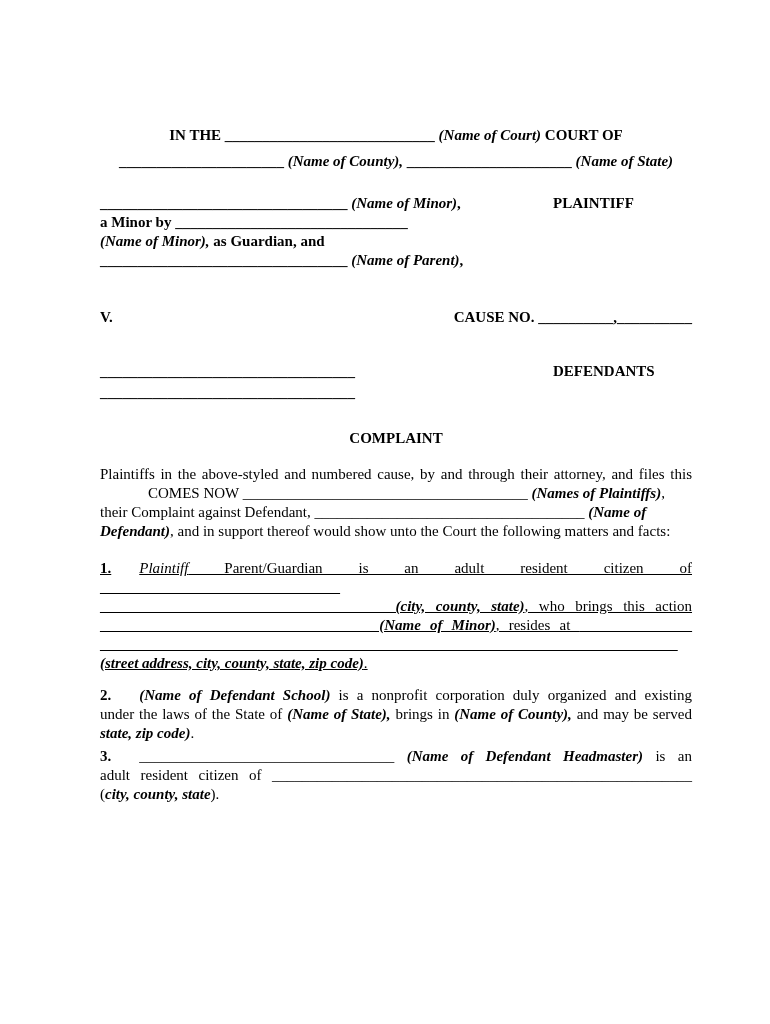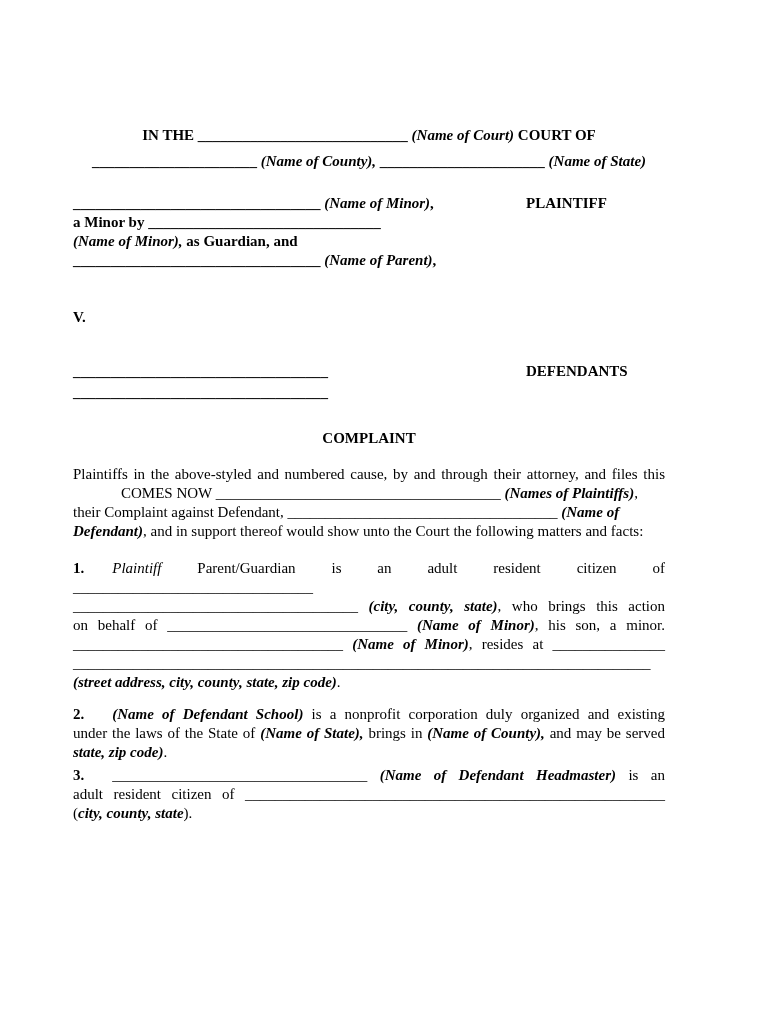--- a/index.html
+++ b/index.html
@@ -3,40 +3,40 @@
 <meta charset="utf-8">
 <style>
   * { margin:0; padding:0; box-sizing:border-box; }
   html,body { background:#ffffff; }
   body {
     width:770px; height:1024px;
     font-family:"Liberation Serif","DejaVu Serif",serif;
     font-size:15px; color:#000;
   }
   .page { position:relative; width:770px; height:1024px; background:#fff; overflow:hidden; }
-  .content { position:absolute; left:73px; top:122px; width:592px; }
+  .content { position:absolute; left:100px; top:122px; width:592px; }
   .line { line-height:19px; min-height:19px; }
   .center { text-align:center; }
   .b  { font-weight:bold; }
   .bi { font-weight:bold; font-style:italic; }
   .i  { font-style:italic; }
   .row { position:relative; }
   .right-col  { position:absolute; left:453px; top:0; white-space:nowrap; }
   .flush-right{ position:absolute; right:0; top:0; white-space:nowrap; }
   .just { text-align:justify; text-align-last:justify; }
   .tab    { display:inline-block; width:28px; }
   .tab-lg { display:inline-block; width:48px; }
   .hdr .line { line-height:26px; }
   .caption    { margin-top:20px; }
   .vrow       { margin-top:38px; }
   .defs       { margin-top:34px; }
   .defs .line { line-height:21px; }
   .title-line { margin-top:26px; }
   .intro      { margin-top:17px; }
-  .p1         { margin-top:18px; }
+  .p1         { margin-top:18px;text-decoration:underline; }
   .p2         { margin-top:13px; }
   .p3         { margin-top:4px; }
 </style>
 </head>
 <body>
 
 <div class="page">
   <div class="content">
 
     <div class="hdr">
@@ -44,40 +44,39 @@
       <div class="line center"><span class="b">______________________</span><span class="bi"> (Name of County),</span><span class="b"> ______________________</span><span class="bi"> (Name of State)</span></div>
     </div>
 
     <div class="caption">
       <div class="line row"><span class="b">_________________________________</span><span class="bi"> (Name of Minor)</span><span class="b">,</span><span class="b right-col">PLAINTIFF</span></div>
       <div class="line"><span class="b">a Minor by </span><span class="b">_______________________________</span></div>
       <div class="line"><span class="bi">(Name of Minor),</span><span class="b"> as Guardian, and</span></div>
       <div class="line"><span class="b">_________________________________</span><span class="bi"> (Name of Parent)</span><span class="b">,</span></div>
     </div>
 
-    <div class="line row vrow"><span class="b">V.</span></div>
+    <div class="line row vrow"><span class="b">V.</span><span class="flush-right"><span class="b">CAUSE NO. </span><span class="b">__________</span><span class="b">,</span><span class="b">__________</span></span></div>
 
     <div class="defs">
       <div class="line row"><span class="b">__________________________________</span><span class="b right-col">DEFENDANTS</span></div>
       <div class="line"><span class="b">__________________________________</span></div>
     </div>
 
     <div class="line center title-line"><span class="b">COMPLAINT</span></div>
 
     <div class="intro">
       <div class="line just"><span>Plaintiffs in the above-styled and numbered cause, by and through their attorney, and files this</span></div>
       <div class="line"><span class="tab-lg"></span><span>COMES NOW </span><span>______________________________________</span><span class="bi"> (Names of Plaintiffs)</span><span>,</span></div>
       <div class="line"><span>their Complaint against Defendant, </span><span>____________________________________</span><span class="bi"> (Name of</span></div>
       <div class="line"><span class="bi">Defendant)</span><span>, and in support thereof would show unto the Court the following matters and facts:</span></div>
     </div>
 
     <div class="p1">
       <div class="line just"><span class="b">1.</span><span class="tab"></span><span class="i">Plaintiff</span><span> Parent/Guardian is an adult resident citizen of </span><span>________________________________</span></div>
       <div class="line just"><span>______________________________________</span><span class="bi"> (city, county, state)</span><span>, who brings this action</span></div>
-      <div class="line just"><span>on behalf of </span><span>________________________________</span><span class="bi"> (Name of Minor)</span><span>, his son, a minor.</span></div>
       <div class="line just"><span>____________________________________</span><span class="bi"> (Name of Minor)</span><span>, resides at </span><span>_______________</span></div>
       <div class="line"><span>_____________________________________________________________________________</span></div>
       <div class="line"><span class="bi">(street address, city, county, state, zip code)</span><span>.</span></div>
     </div>
 
     <div class="p2">
       <div class="line just"><span class="b">2.</span><span class="tab"></span><span class="bi">(Name of Defendant School)</span><span> is a nonprofit corporation duly organized and existing</span></div>
       <div class="line just"><span>under the laws of the State of </span><span class="bi">(Name of State),</span><span> brings in </span><span class="bi">(Name of County),</span><span> and may be served</span></div>
       <div class="line"><span class="bi">state, zip code)</span><span>.</span></div>
     </div>

